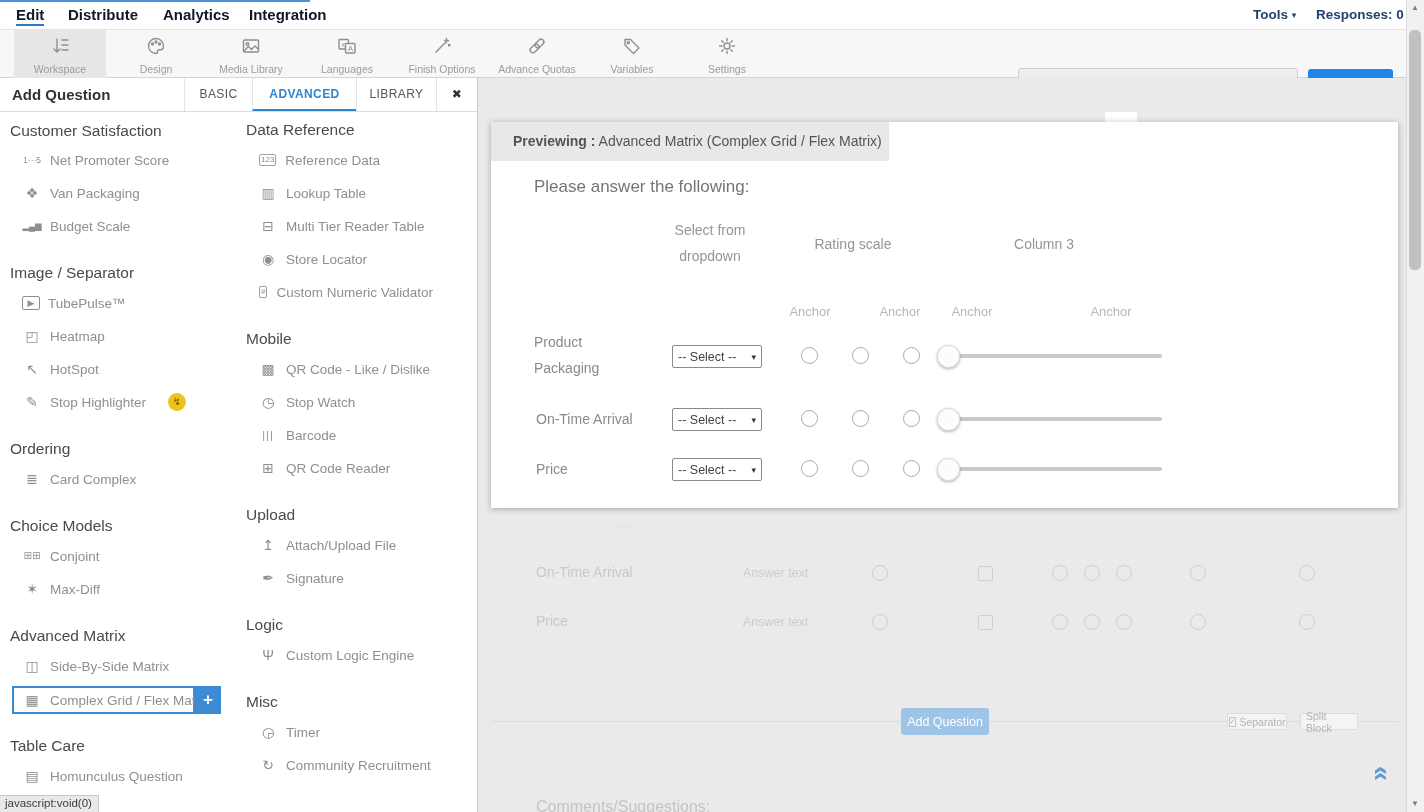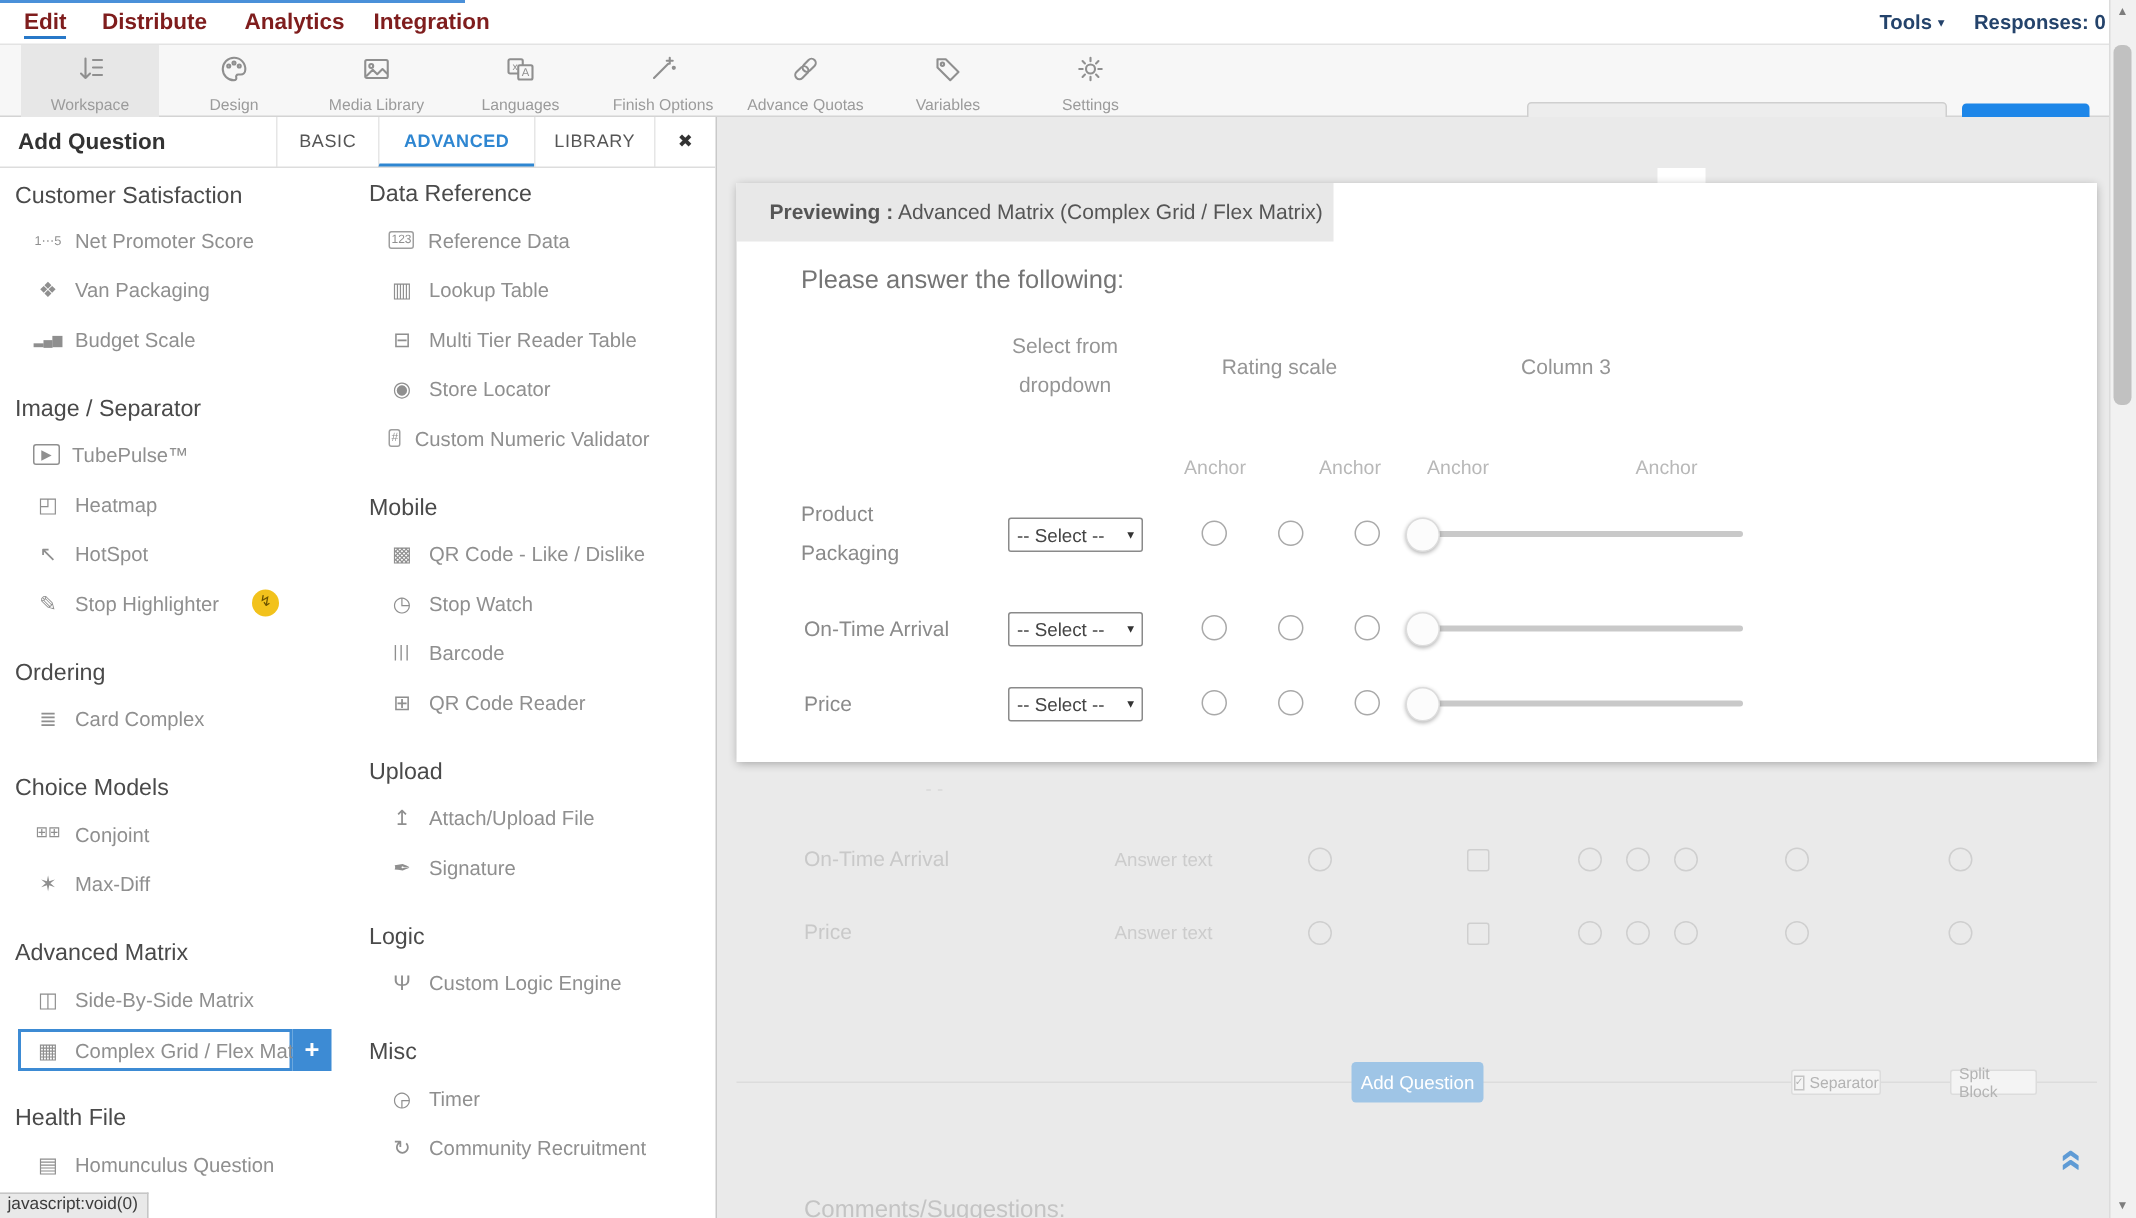--- a/index.html
+++ b/index.html
@@ -2,21 +2,21 @@
 <html><head>
 <meta charset="utf-8">
 <style>
   html,body{margin:0;padding:0}
   body{width:1424px;height:812px;position:relative;overflow:hidden;background:#fff;
        font-family:"Liberation Sans","DejaVu Sans",sans-serif;}
   .abs{position:absolute}
   
   .topnav{position:absolute;left:0;top:0;width:1424px;height:30px;background:#fff;border-bottom:1px solid #e3e3e3;box-sizing:border-box}
   .topline{position:absolute;left:0;top:0;width:310px;height:2px;background:#4a90d9}
-  .navitem{position:absolute;top:6px;font-size:15px;font-weight:700;color:#7f1d1d;cursor:pointer}
+  .navitem{position:absolute;top:6px;font-size:15px;font-weight:700;color:#0f172a;cursor:pointer}
   .navitem.active{border-bottom:2px solid #2878c8;padding-bottom:1px}
   .navright{position:absolute;top:7px;font-size:13.5px;font-weight:700;color:#24436b;cursor:pointer}
   .caret{font-size:9px;vertical-align:1px}
   
   .toolbar{position:absolute;left:0;top:30px;width:1424px;height:48px;background:#f7f7f7;border-bottom:1px solid #d4d4d4;box-sizing:border-box}
   .titem{position:absolute;top:0;width:92px;height:48px;display:flex;flex-direction:column;align-items:center;padding-top:5px;box-sizing:border-box;cursor:pointer}
   .titem.active{background:#e7e7e7}
   .tlbl{font-size:10.5px;color:#9b9b9b;margin-top:2px;white-space:nowrap}
   .tico svg{stroke:#8f8f8f;fill:none;stroke-width:1.4;stroke-linecap:round;stroke-linejoin:round}
   .urlbox{position:absolute;left:1018px;top:38px;width:280px;height:31px;background:#ededed;border:1px solid #cfcfcf;border-radius:3px;display:flex;align-items:center;box-sizing:border-box}
@@ -224,21 +224,21 @@
     <span class="qicon">◫</span>
     <span class="qlbl">Side-By-Side Matrix</span>
   </div>
 <div class="selbox" style="left:12px;top:686px;width:183px;height:28px"></div>
 <div class="qi" style="left:22px;top:689px">
     <span class="qicon">▦</span>
     <span class="qlbl">Complex Grid / Flex Matrix</span>
   </div>
 <div class="plusbtn" style="left:195px;top:686px;width:26px;height:28px;line-height:28px">+</div>
 
-<span class="sec" style="left:10px;top:737px">Health File</span>
+<span class="sec" style="left:10px;top:737px">Table Care</span>
 <div class="qi" style="left:22px;top:765px">
     <span class="qicon">▤</span>
     <span class="qlbl">Homunculus Question</span>
   </div>
 
 <span class="sec" style="left:246px;top:121px">Data Reference</span>
 <div class="qi" style="left:258px;top:149px">
     <span class="qicon icbox">123</span>
     <span class="qlbl">Reference Data</span>
   </div>
@@ -319,21 +319,21 @@
 <span class="dimsm" style="left:743px;top:615px">Answer text</span>
 <div class="dimradio" style="left:872px;top:614px"></div>
 <div class="dimcb" style="left:978px;top:615px"></div>
 <div class="dimradio" style="left:1052px;top:614px"></div>
 <div class="dimradio" style="left:1084px;top:614px"></div>
 <div class="dimradio" style="left:1116px;top:614px"></div>
 <div class="dimradio" style="left:1190px;top:614px"></div>
 <div class="dimradio" style="left:1299px;top:614px"></div>
 <div class="dline"></div>
 <div class="addqbtn">Add Question</div>
-<div class="minibtn" style="left:1194px;width:60px">
+<div class="minibtn" style="left:1227px;width:60px">
     <span class="minichk">✓</span>
     <span>Separator</span>
   </div>
 <div class="minibtn" style="left:1300px;width:58px">
     <span>Split Block</span>
   </div>
 <span class="dimlbl" style="left:536px;top:798px;font-size:16px;color:#c4c4c4">Comments/Suggestions:</span>
 <span class="chevup">«</span>
 
 <div class="modal"></div>

